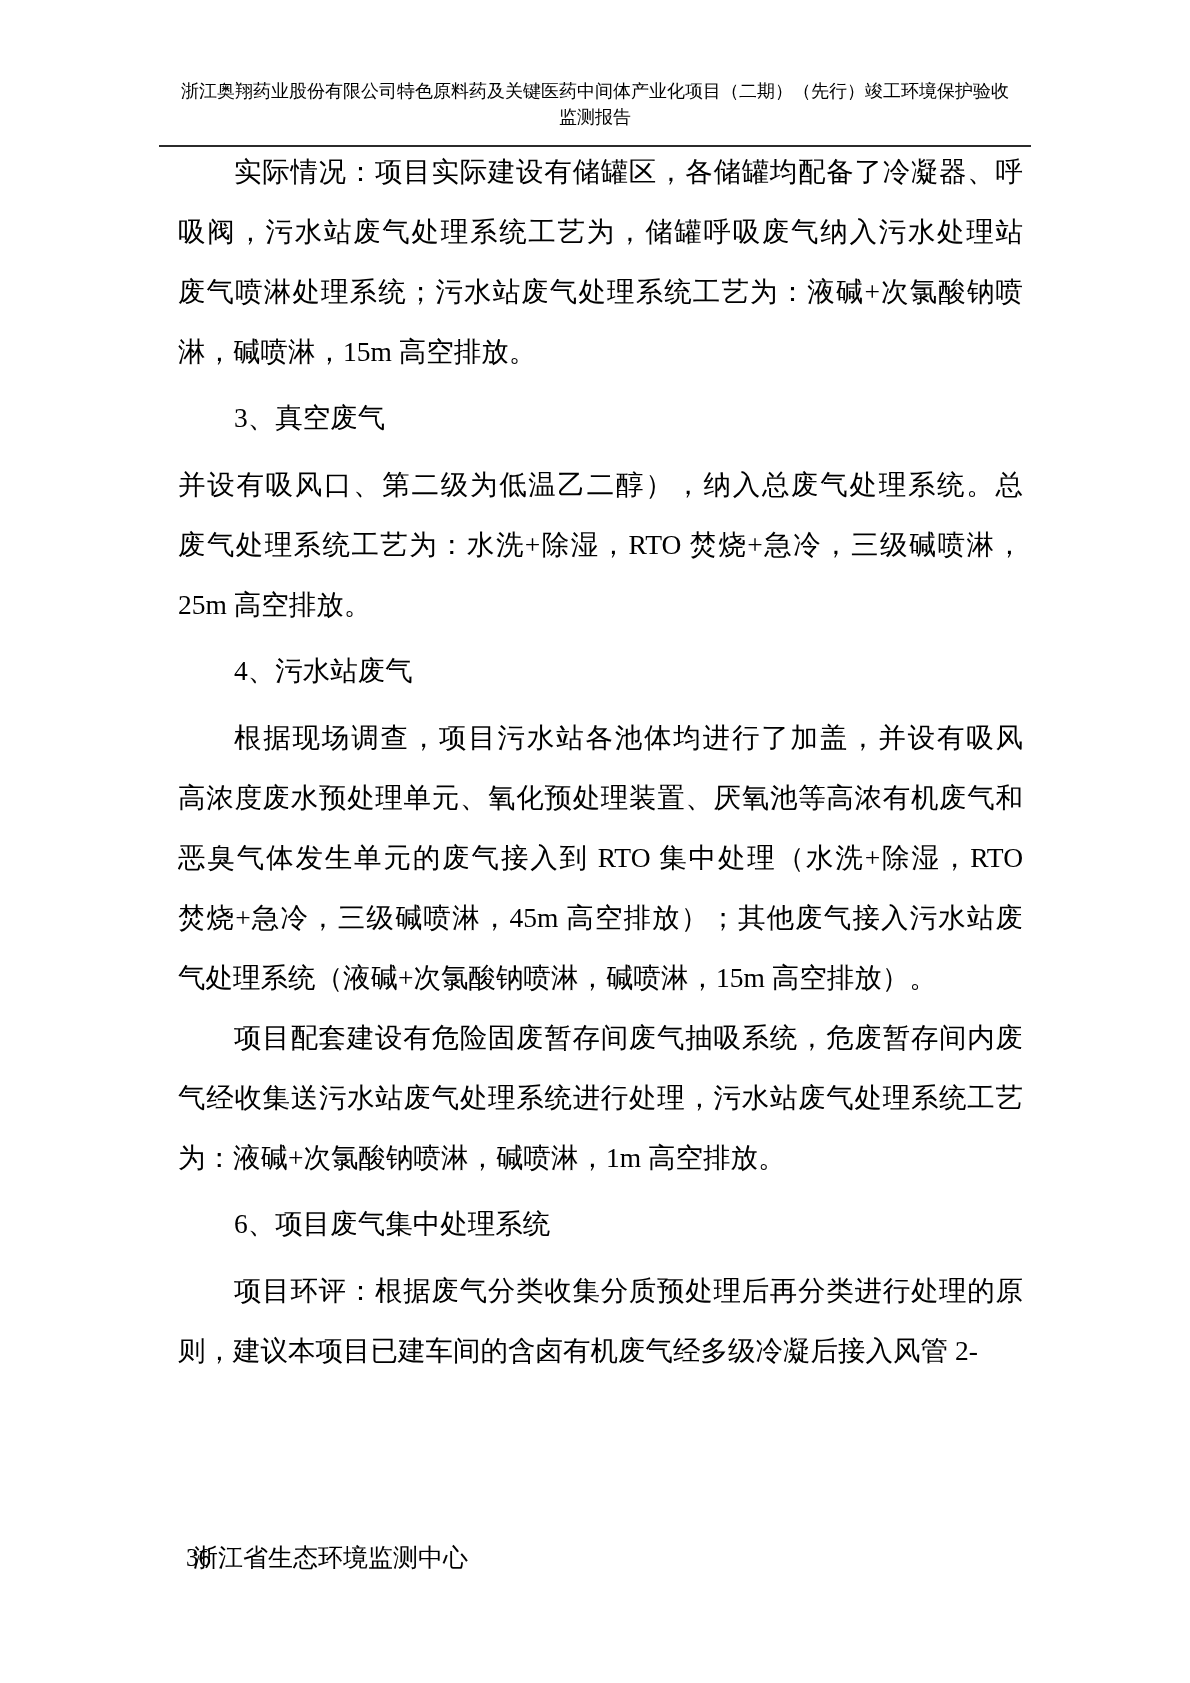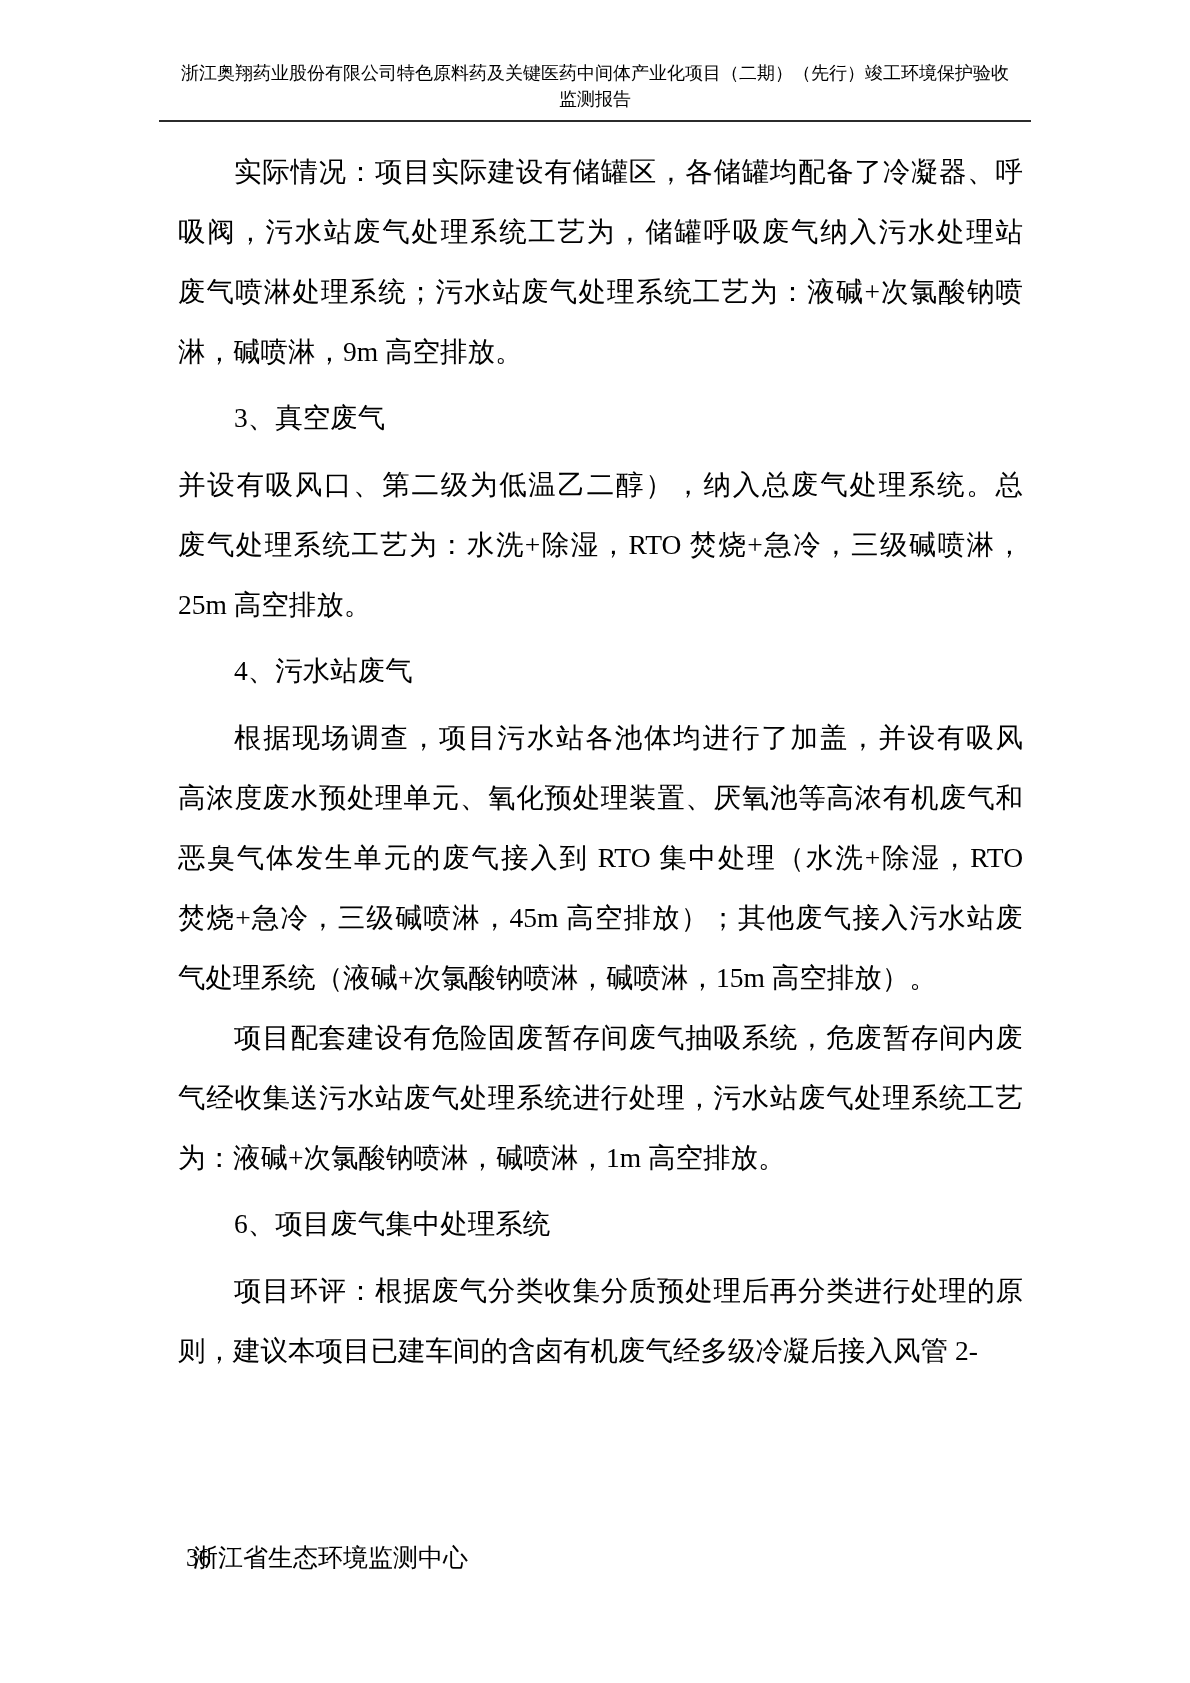--- a/index.html
+++ b/index.html
@@ -7,27 +7,27 @@
     position: relative;
     width: 1190px;
     height: 1683px;
     background: #ffffff;
     font-family: "Liberation Serif", "DejaVu Serif", serif;
     color: #000000;
     overflow: hidden;
   }
   .doc-header {
     position: absolute;
-    top: 60px;
+    top: 78px;
     left: 159px;
     width: 872px;
     text-align: center;
     font-size: 18px;
     line-height: 26px;
-    padding-bottom: 8px;
+    padding-bottom: 15px;
     border-bottom: 2px solid #2b2b2b;
   }
   .doc-header .hline { display: block; }
   .content {
     position: absolute;
     top: 142px;
     left: 178px;
     width: 845px;
     font-size: 27.5px;
   }
@@ -62,21 +62,21 @@
   <div class="doc-header">
     <span class="hline">浙江奥翔药业股份有限公司特色原料药及关键医药中间体产业化项目（二期）（先行）竣工环境保护验收</span>
     <span class="hline">监测报告</span>
   </div>
 
   <div class="content">
       <div class="para body">
         <div class="line indent fill">实际情况：项目实际建设有储罐区，各储罐均配备了冷凝器、呼</div>
         <div class="line fill">吸阀，污水站废气处理系统工艺为，储罐呼吸废气纳入污水处理站</div>
         <div class="line fill">废气喷淋处理系统；污水站废气处理系统工艺为：液碱+次氯酸钠喷</div>
-        <div class="line">淋，碱喷淋，9m 高空排放。</div>
+        <div class="line">淋，碱喷淋，15m 高空排放。</div>
       </div>
       <div class="para heading">
         <div class="line indent">3、真空废气</div>
       </div>
       <div class="para body">
         <div class="line fill">并设有吸风口、第二级为低温乙二醇），纳入总废气处理系统。总</div>
         <div class="line fill">废气处理系统工艺为：水洗+除湿，RTO 焚烧+急冷，三级碱喷淋，</div>
         <div class="line">25m 高空排放。</div>
       </div>
       <div class="para heading">

